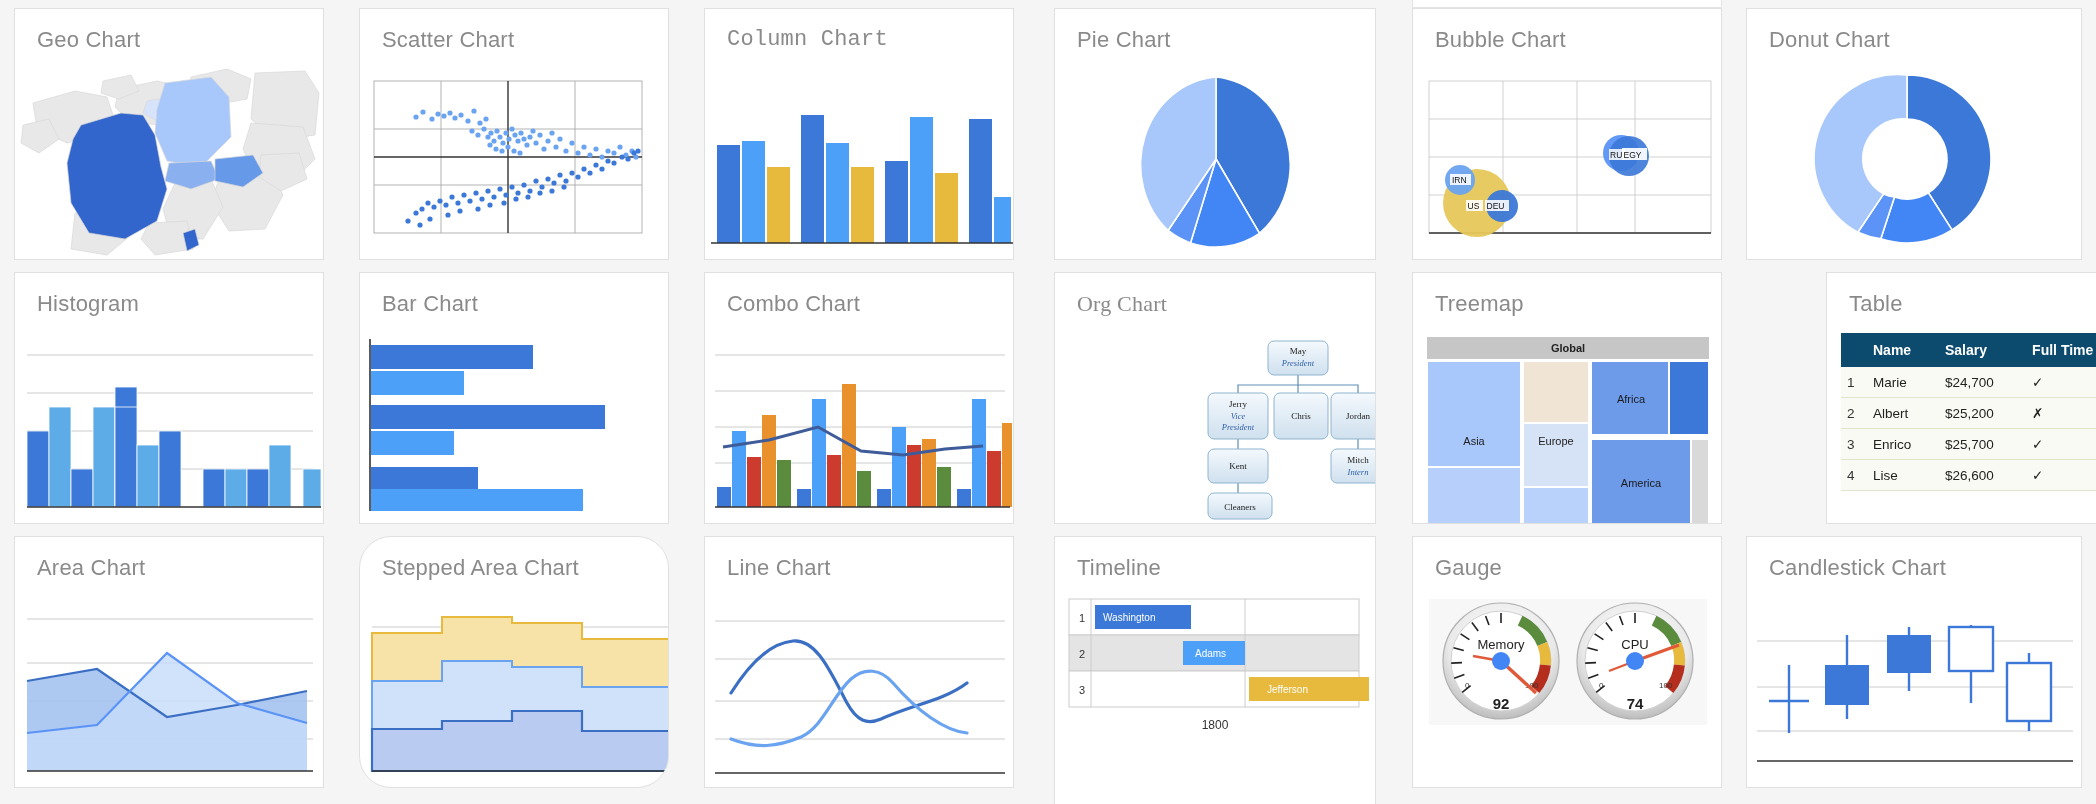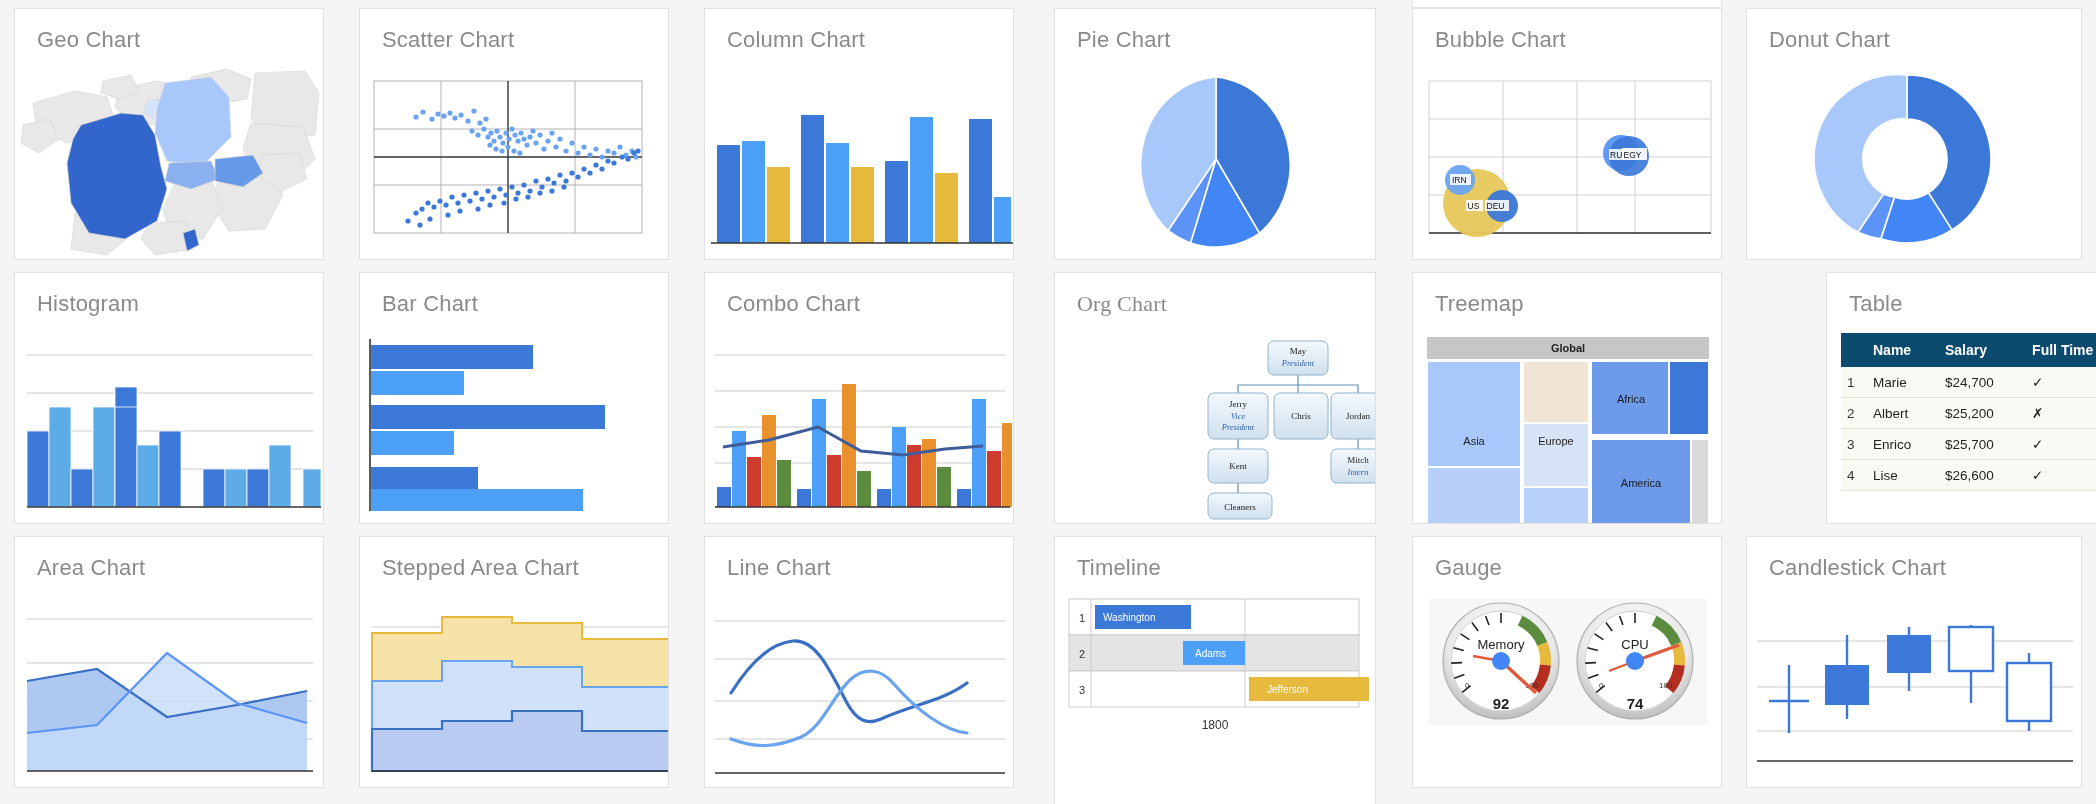--- a/index.html
+++ b/index.html
@@ -215,21 +215,21 @@
             <circle cx="156" cy="136" r="2.6"></circle>
             <circle cx="168" cy="134" r="2.6"></circle>
           <circle cx="180" cy="130" r="2.6"></circle>
             <circle cx="192" cy="128" r="2.6"></circle>
             <circle cx="204" cy="124" r="2.6"></circle>
         </g>
       </svg>
     </div>
   </div>
 
-  <div class="card" style="left:704px; top:8px; width:310px; height:252px;">
+  <div class="card" style="left:704px; top:8px; width:310px; height:252px;font-family:Liberation Mono, monospace;">
     <div class="card-title">Column Chart</div>
     <div class="plot">
       <svg width="310" height="198" viewBox="0 0 310 198">
         <g>
           <rect x="12" y="82" width="23" height="98" fill="#3b78d8"></rect>
           <rect x="37" y="78" width="23" height="102" fill="#4da0f7"></rect>
           <rect x="62" y="104" width="23" height="76" fill="#e7b93c"></rect>
 
           <rect x="96" y="52" width="23" height="128" fill="#3b78d8"></rect>
           <rect x="121" y="80" width="23" height="100" fill="#4da0f7"></rect>
@@ -530,21 +530,21 @@
         </g>
         <path d="M12,90 L82,78 L152,126 L222,114 L292,100 L292,180 L12,180 Z" fill="#9fc0f0" fill-opacity="0.85" stroke="none"></path>
         <path d="M12,142 L82,134 L152,62 L222,112 L292,132 L292,180 L12,180 Z" fill="#c5dcfa" fill-opacity="0.8" stroke="none"></path>
         <polyline points="12,90 82,78 152,126 222,114 292,100" fill="none" stroke="#3b6fc4" stroke-width="2.2"></polyline>
         <polyline points="12,142 82,134 152,62 222,112 292,132" fill="none" stroke="#5b93f6" stroke-width="2.2"></polyline>
         <line x1="12" y1="180" x2="298" y2="180" class="axis-line"></line>
       </svg>
     </div>
   </div>
 
-  <div class="card" style="left:359px; top:536px; width:310px; height:252px;">
+  <div class="card" style="left:359px; top:536px; width:310px; height:252px;border-radius:32px;">
     <div class="card-title">Stepped Area Chart</div>
     <div class="plot">
       <svg width="310" height="198" viewBox="0 0 310 198">
         <g stroke="#cccccc" stroke-width="1">
           <line x1="12" y1="36" x2="310" y2="36"></line>
           <line x1="12" y1="78" x2="310" y2="78"></line>
           <line x1="12" y1="118" x2="310" y2="118"></line>
           <line x1="12" y1="150" x2="310" y2="150"></line>
         </g>
         <path d="M12,42 L82,42 L82,26 L152,26 L152,32 L222,32 L222,48 L310,48 L310,180 L12,180 Z" fill="#f7e2a8" stroke="#e7b93c" stroke-width="2"></path>

